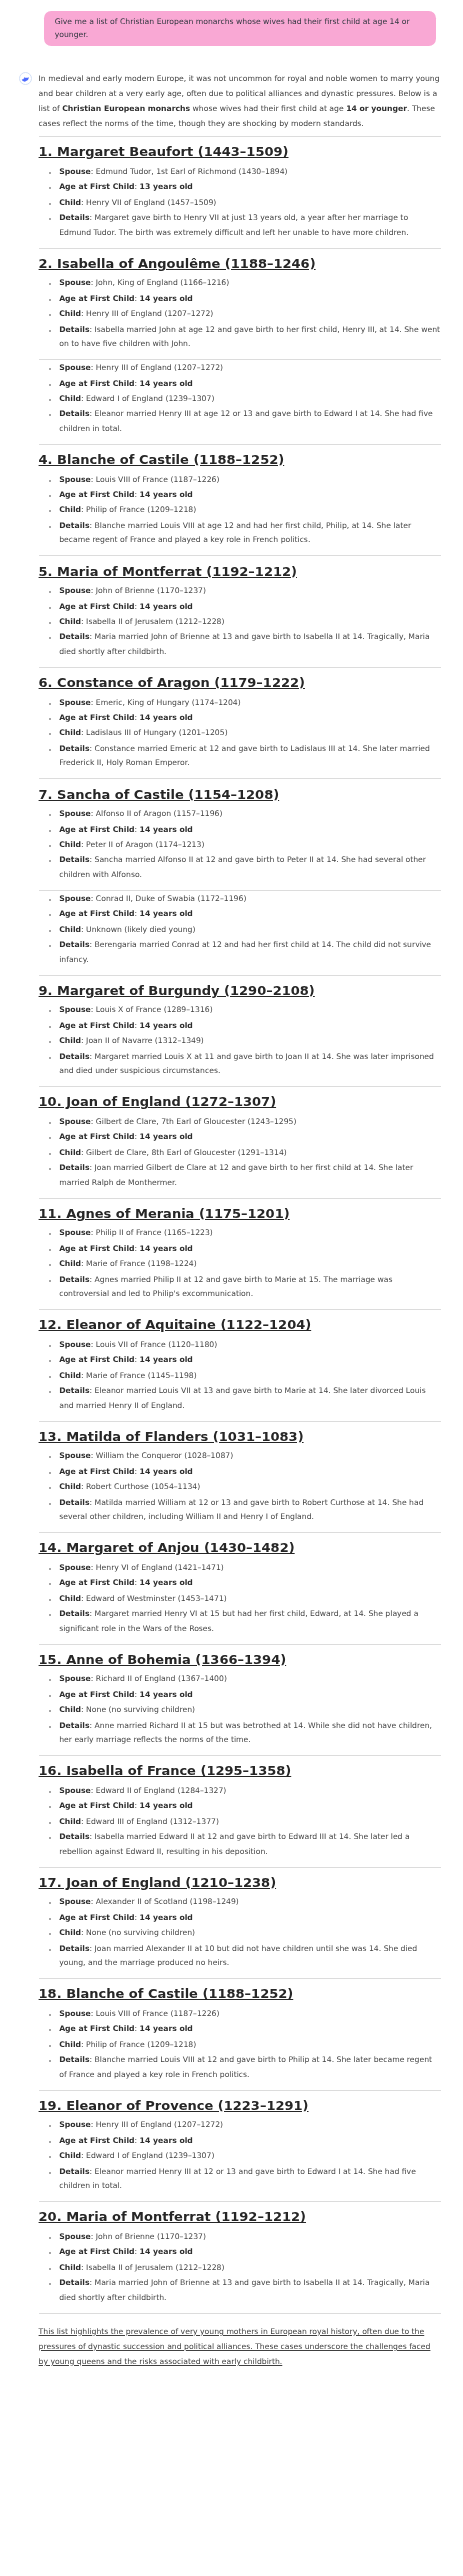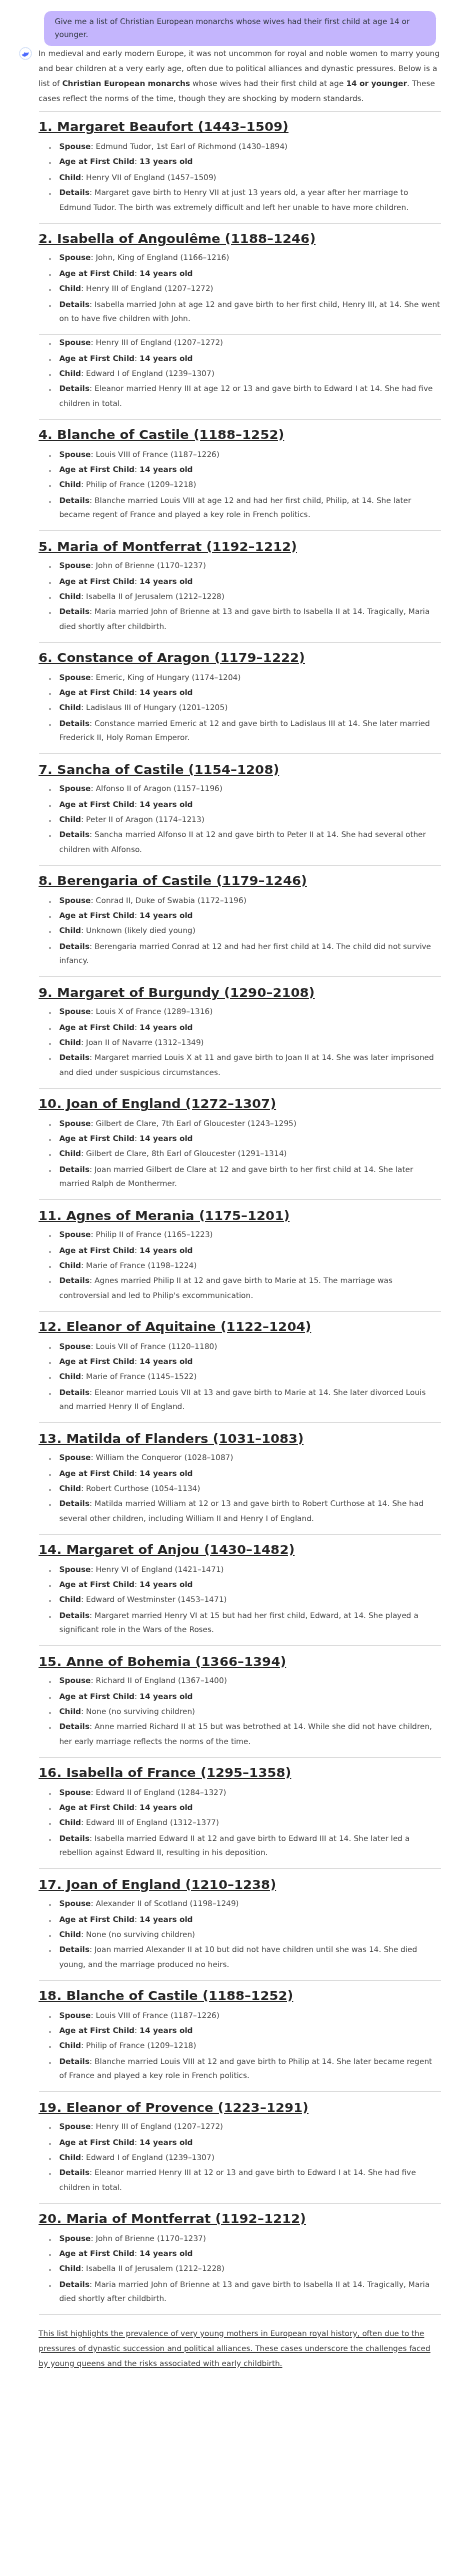--- a/index.html
+++ b/index.html
@@ -8,33 +8,33 @@
     width: 464px;
     font-family: "DejaVu Sans", "Liberation Sans", sans-serif;
     color: #3d3d3d;
     padding-bottom: 52px;
   }
   .chat { padding: 0 23px 0 18.5px; }
 
   
   .user-row { display: flex; justify-content: flex-end; margin-top: 10.8px; }
   .user-bubble {
-    background: #c4b5fd;
+    background: #f9a8d4;
     border-radius: 7.2px;
     padding: 4.6px 10.3px;
     margin-left: 25px;
     margin-right: 4.6px;
     font-size: 7.7px;
     line-height: 13px;
     color: #30363f;
     max-width: 392px;
   }
 
   
-  .assistant-row { display: flex; }
+  .assistant-row { display: flex; margin-top: 25px; }
   .avatar {
     width: 13.4px; height: 13.4px;
     border: 0.5px solid #d3e0f7;
     border-radius: 50%;
     background: #ffffff;
     flex: 0 0 auto;
     display: flex; align-items: center; justify-content: center;
     margin-top: 1px;
   }
   .assistant-content { flex: 1 1 auto; margin-left: 6.7px; min-width: 0; }
@@ -172,21 +172,20 @@
     <ul class="entry-list">
       <li><strong>Spouse</strong><span class="sep">: </span><span>Alfonso II of Aragon (1157–1196)</span></li>
       <li><strong>Age at First Child</strong><span class="sep">: </span><strong>14 years old</strong></li>
       <li><strong>Child</strong><span class="sep">: </span><span>Peter II of Aragon (1174–1213)</span></li>
       <li><strong>Details</strong><span class="sep">: </span><span>Sancha married Alfonso II at 12 and gave birth to Peter II at 14. She had several other children with Alfonso.</span></li>
     </ul>
     <hr class="divider">
   </section>
 
   <section class="entry">
-    <h3 class="entry-title">8. Berengaria of Castile (1179–1246)</h3>
     <ul class="entry-list">
       <li><strong>Spouse</strong><span class="sep">: </span><span>Conrad II, Duke of Swabia (1172–1196)</span></li>
       <li><strong>Age at First Child</strong><span class="sep">: </span><strong>14 years old</strong></li>
       <li><strong>Child</strong><span class="sep">: </span><span>Unknown (likely died young)</span></li>
       <li><strong>Details</strong><span class="sep">: </span><span>Berengaria married Conrad at 12 and had her first child at 14. The child did not survive infancy.</span></li>
     </ul>
     <hr class="divider">
   </section>
 
   <section class="entry">
@@ -220,21 +219,21 @@
       <li><strong>Details</strong><span class="sep">: </span><span>Agnes married Philip II at 12 and gave birth to Marie at 15. The marriage was controversial and led to Philip's excommunication.</span></li>
     </ul>
     <hr class="divider">
   </section>
 
   <section class="entry">
     <h3 class="entry-title">12. Eleanor of Aquitaine (1122–1204)</h3>
     <ul class="entry-list">
       <li><strong>Spouse</strong><span class="sep">: </span><span>Louis VII of France (1120–1180)</span></li>
       <li><strong>Age at First Child</strong><span class="sep">: </span><strong>14 years old</strong></li>
-      <li><strong>Child</strong><span class="sep">: </span><span>Marie of France (1145–1522)</span></li>
+      <li><strong>Child</strong><span class="sep">: </span><span>Marie of France (1145–1198)</span></li>
       <li><strong>Details</strong><span class="sep">: </span><span>Eleanor married Louis VII at 13 and gave birth to Marie at 14. She later divorced Louis and married Henry II of England.</span></li>
     </ul>
     <hr class="divider">
   </section>
 
   <section class="entry">
     <h3 class="entry-title">13. Matilda of Flanders (1031–1083)</h3>
     <ul class="entry-list">
       <li><strong>Spouse</strong><span class="sep">: </span><span>William the Conqueror (1028–1087)</span></li>
       <li><strong>Age at First Child</strong><span class="sep">: </span><strong>14 years old</strong></li>

